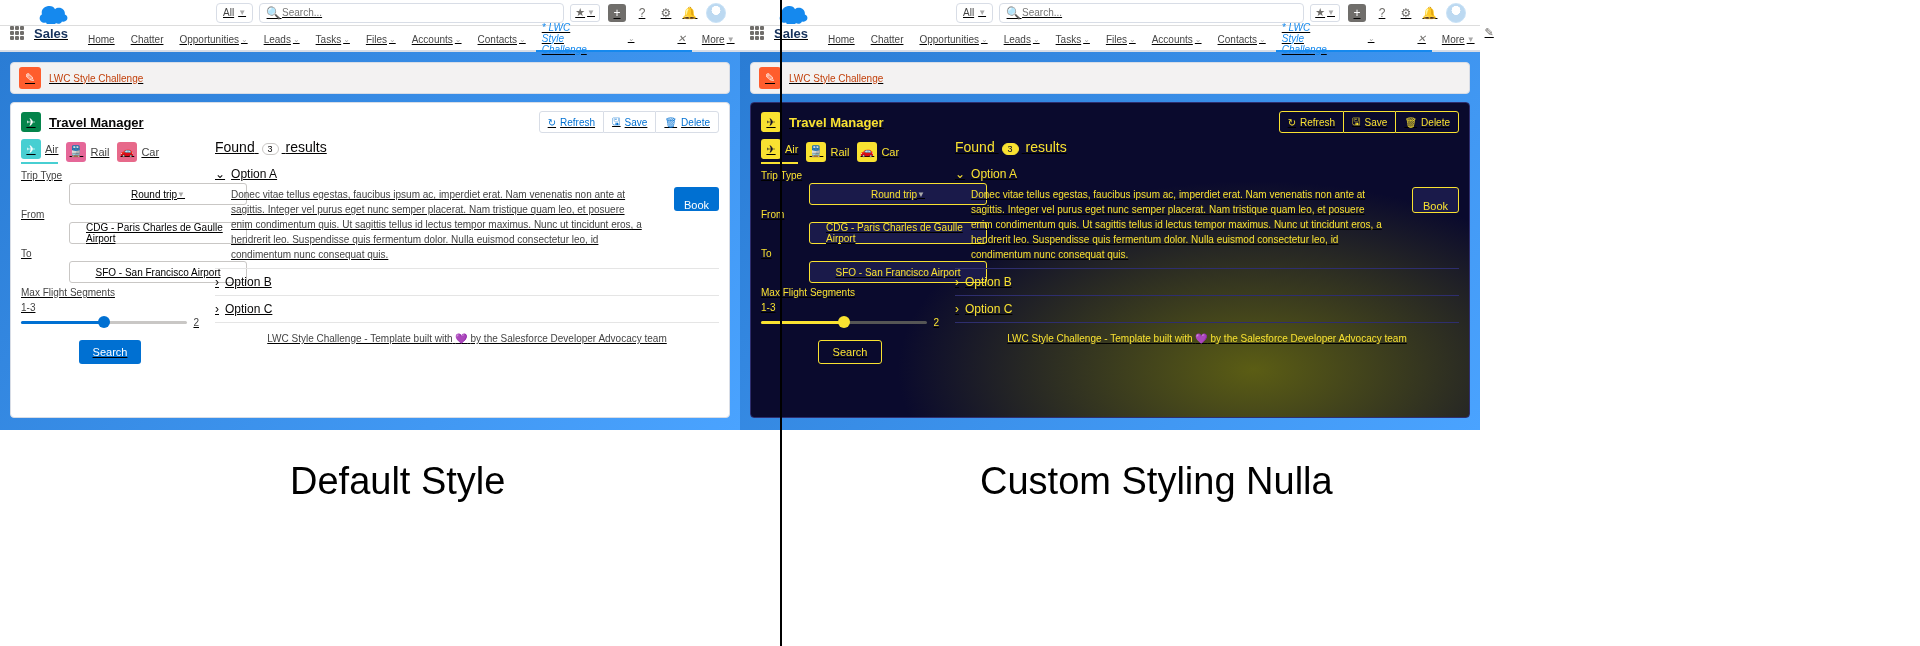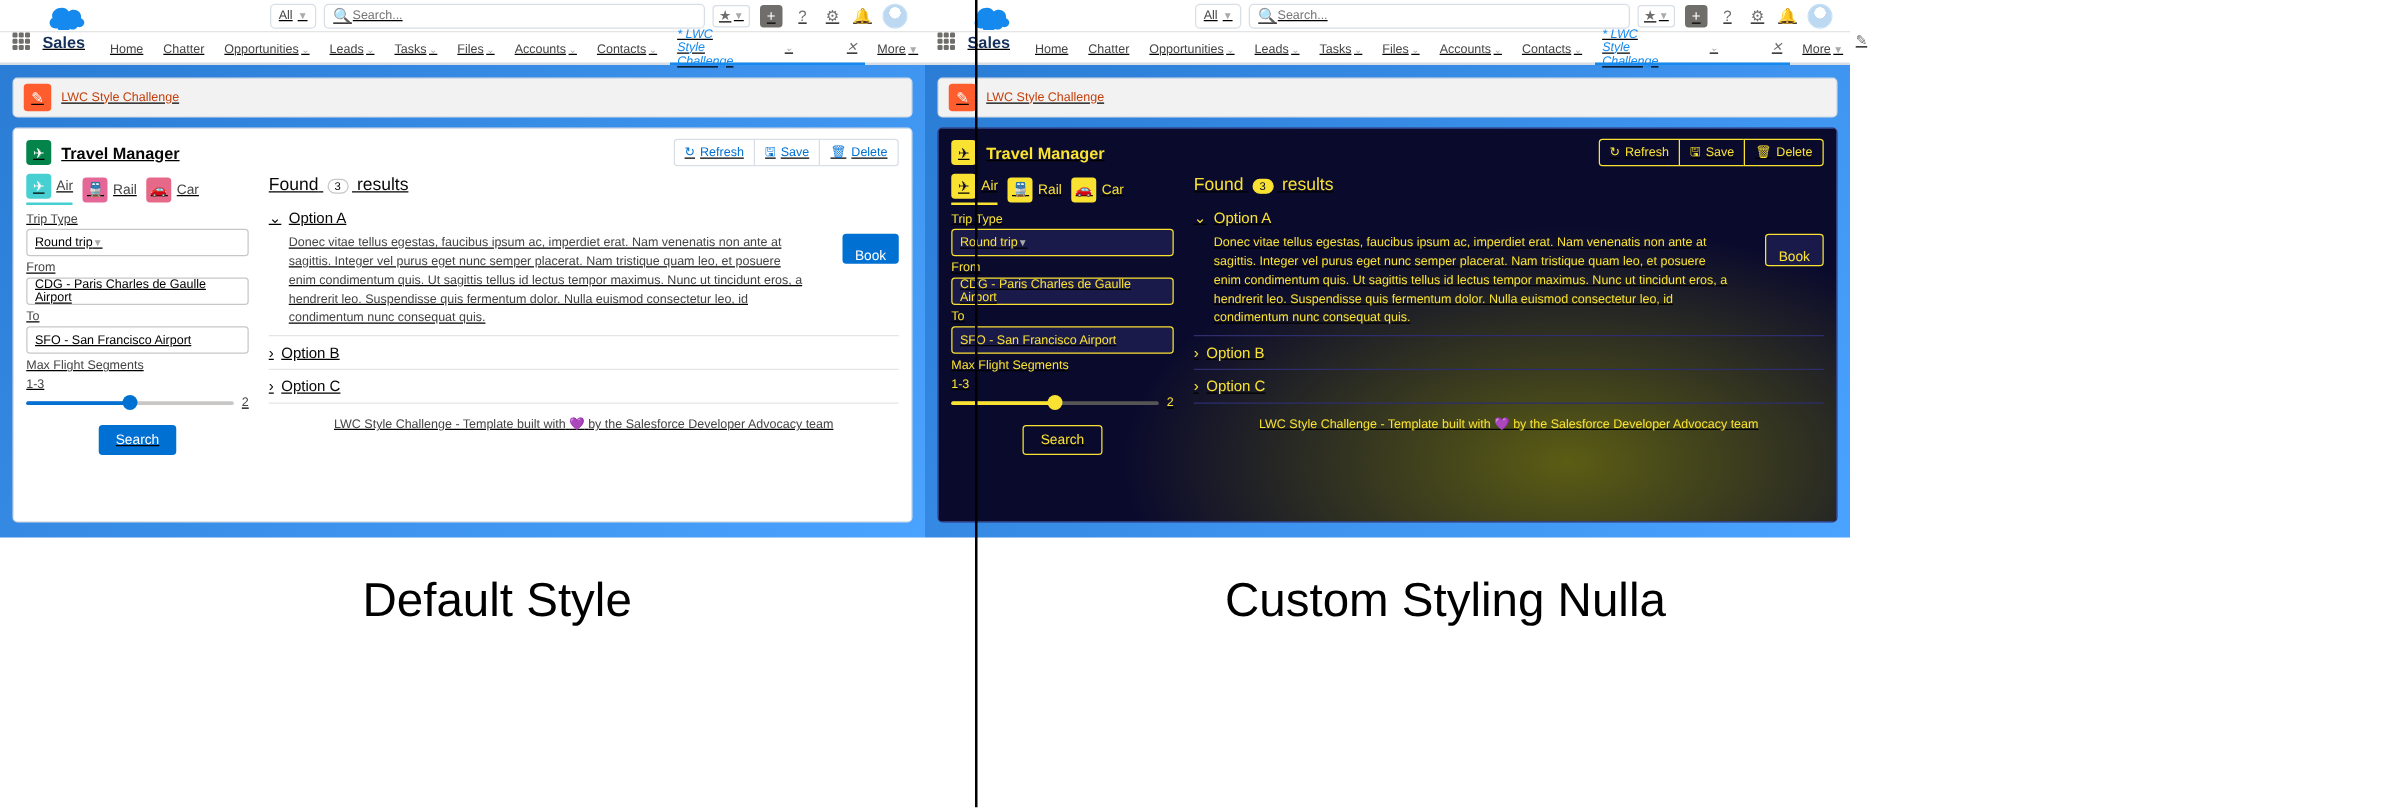--- a/index.html
+++ b/index.html
@@ -210,23 +210,23 @@
 .mi-air{ background:#47cfd2;} .mi-rail{background:#e56798;} .mi-car{background:#e7698a;}
 .mode-tab.active { border-bottom:2px solid #47cfd2; padding-bottom:3px;}
 
 .fld-label { font-size:10px; color:#444; margin:4px 0 2px; }
 .sel, .inp {
   width: 100%;
   border: 1px solid #c9c7c5;
   border-radius: 3px;
   height: 22px;
   font-size: 10px;
-  padding: 0 6px;
+  padding: 0 16px;
   background:#fff;
-  display:flex;align-items:center;justify-content:flex-start;
+  display:flex;align-items:center;justify-content:center;margin-left:48px;
 }
 .slider-row { display:flex; align-items:center; gap:6px; font-size:10px; color:#444; margin-top:4px;}
 .slider {
   flex:1; height:3px; background:#c9c7c5; border-radius:2px; position:relative;
 }
 .slider .fill { position:absolute; left:0; top:0; height:3px; background:#0070d2; width:50%; border-radius:2px;}
 .slider .thumb { position:absolute; left:50%; top:-5px; width:12px; height:12px; border-radius:50%; background:#0070d2; transform:translateX(-50%);}
 .search-btn {
   display:block;
   margin: 12px auto 0;

